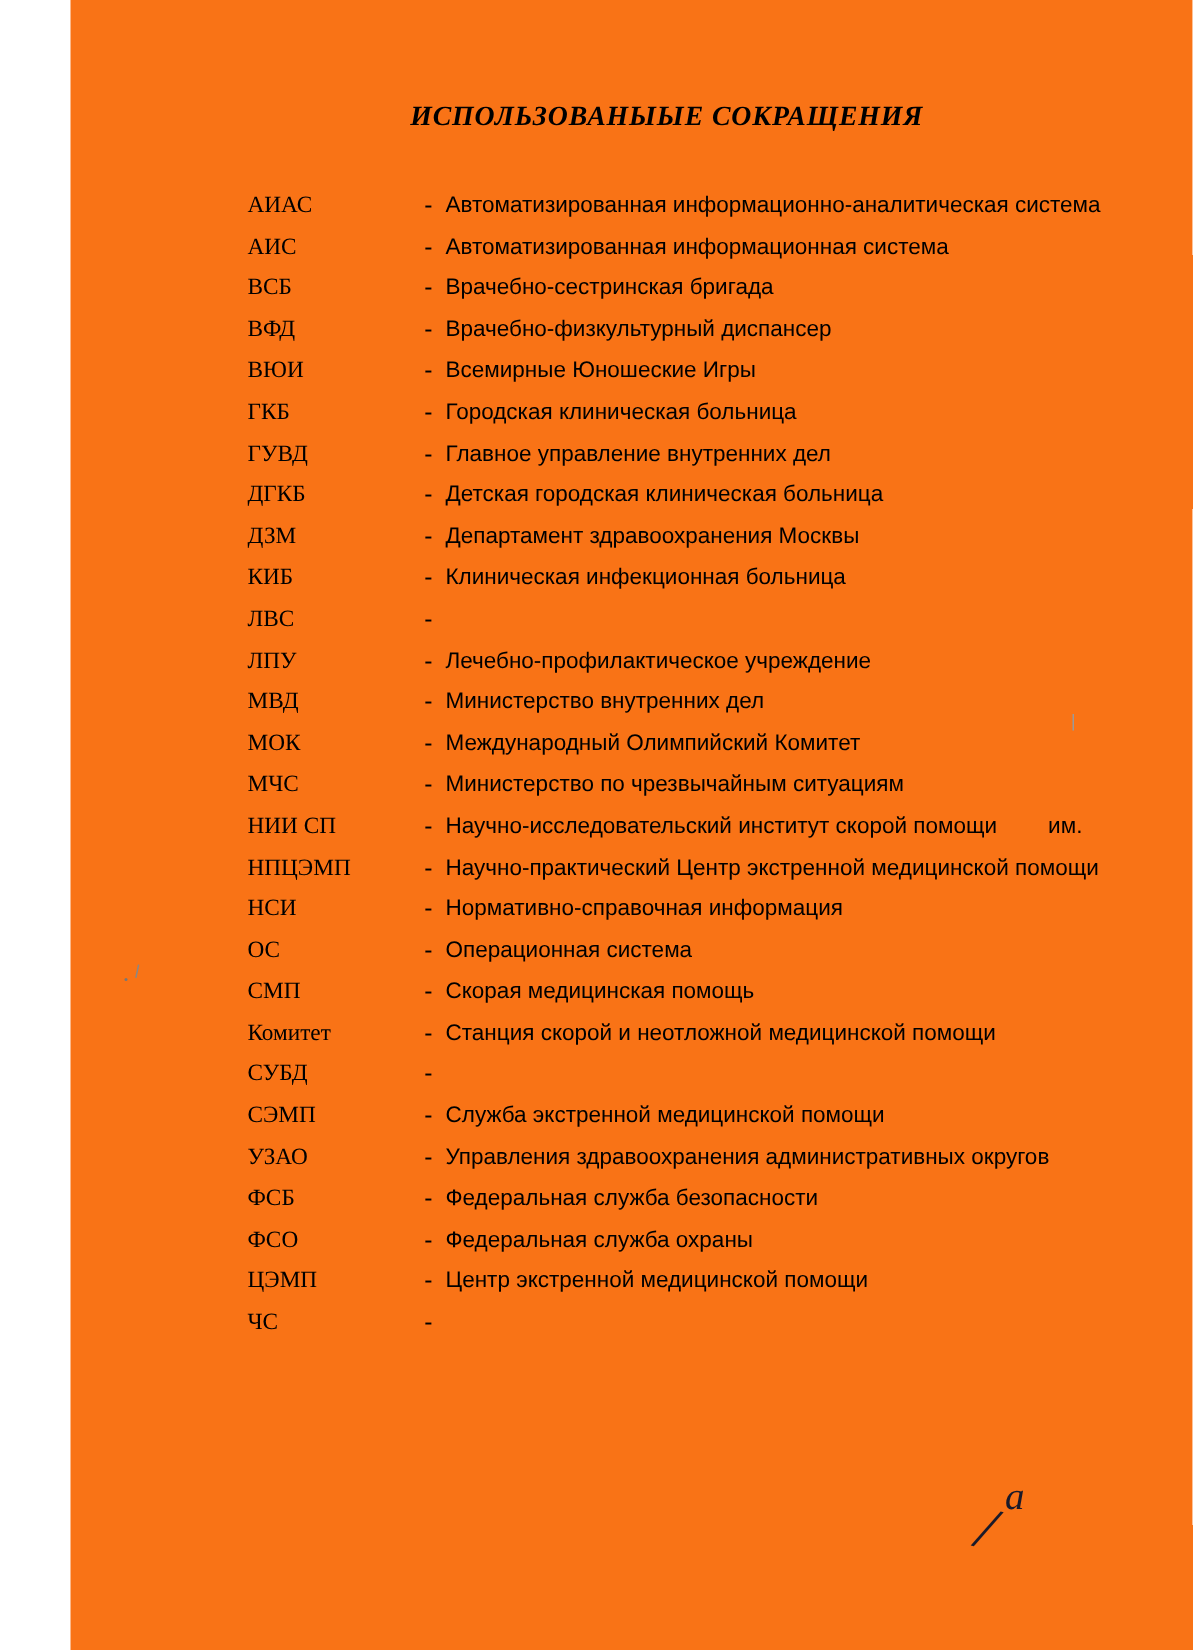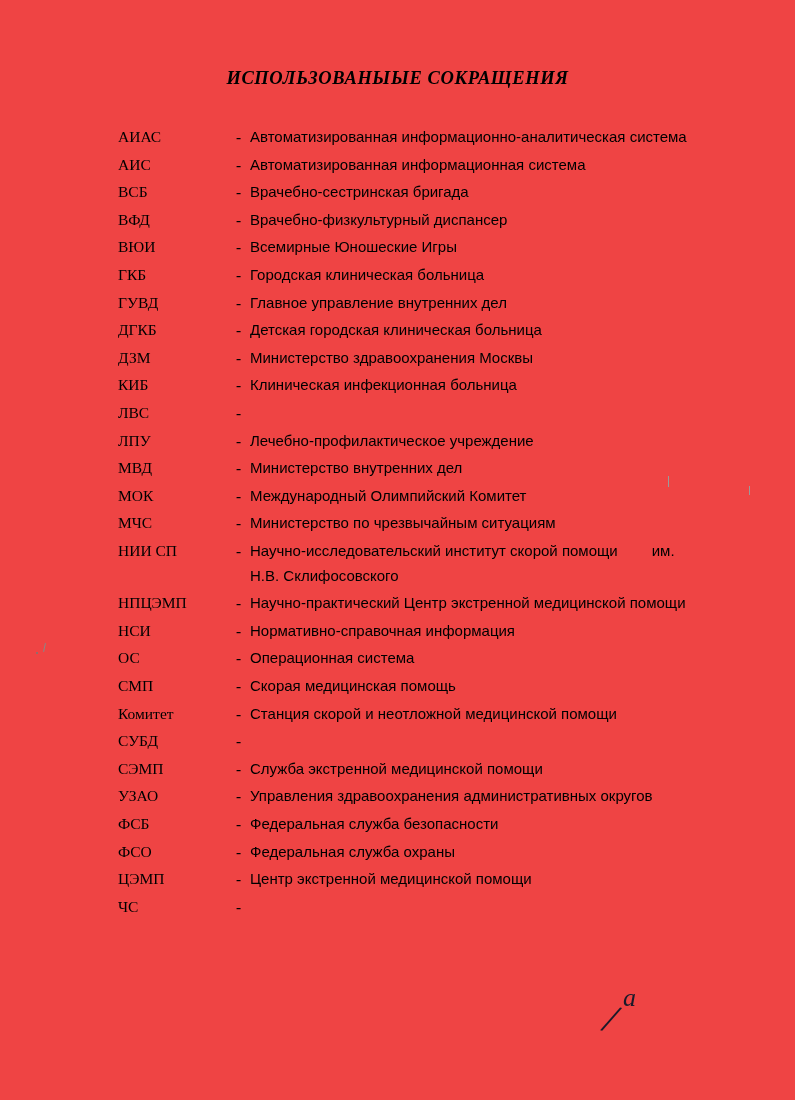--- a/index.html
+++ b/index.html
@@ -11,21 +11,22 @@
     width: 795px;
     height: 1100px;
     position: relative;
     font-family: "Liberation Serif", "DejaVu Serif", serif;
     color: #000000;
     overflow: hidden;
   }
   .page {
     position: absolute;
     inset: 0;
-    background: #ef4444;
+    background: #f97316;
+    margin-left: 47px;
   }
   .title {
     position: absolute;
     top: 68px;
     left: 0;
     width: 795px;
     text-align: center;
     font-weight: bold;
     font-style: italic;
     font-size: 18.5px;
@@ -173,21 +174,21 @@
         <div class="meaning"><span>Главное управление внутренних дел</span></div>
       </div>
       <div class="row">
         <div class="abbr">ДГКБ</div>
         <div class="dash">-</div>
         <div class="meaning"><span>Детская городская клиническая больница</span></div>
       </div>
       <div class="row">
         <div class="abbr">ДЗМ</div>
         <div class="dash">-</div>
-        <div class="meaning"><span>Министерство здравоохранения Москвы</span></div>
+        <div class="meaning"><span>Департамент здравоохранения Москвы</span></div>
       </div>
       <div class="row">
         <div class="abbr">КИБ</div>
         <div class="dash">-</div>
         <div class="meaning"><span>Клиническая инфекционная больница</span></div>
       </div>
       <div class="row">
         <div class="abbr">ЛВС</div>
         <div class="dash">-</div>
       </div>
@@ -207,21 +208,21 @@
         <div class="meaning"><span>Международный Олимпийский Комитет</span></div>
       </div>
       <div class="row">
         <div class="abbr">МЧС</div>
         <div class="dash">-</div>
         <div class="meaning"><span>Министерство по чрезвычайным ситуациям</span></div>
       </div>
       <div class="row">
         <div class="abbr">НИИ СП</div>
         <div class="dash">-</div>
-        <div class="meaning"><span>Научно-исследовательский институт скорой помощи</span><span class="gap"></span><span>им.</span><span class="cont">Н.В. Склифосовского</span></div>
+        <div class="meaning"><span>Научно-исследовательский институт скорой помощи</span><span class="gap"></span><span>им.</span></div>
       </div>
       <div class="row">
         <div class="abbr">НПЦЭМП</div>
         <div class="dash">-</div>
         <div class="meaning"><span>Научно-практический Центр экстренной медицинской помощи</span></div>
       </div>
       <div class="row">
         <div class="abbr">НСИ</div>
         <div class="dash">-</div>
         <div class="meaning"><span>Нормативно-справочная информация</span></div>

